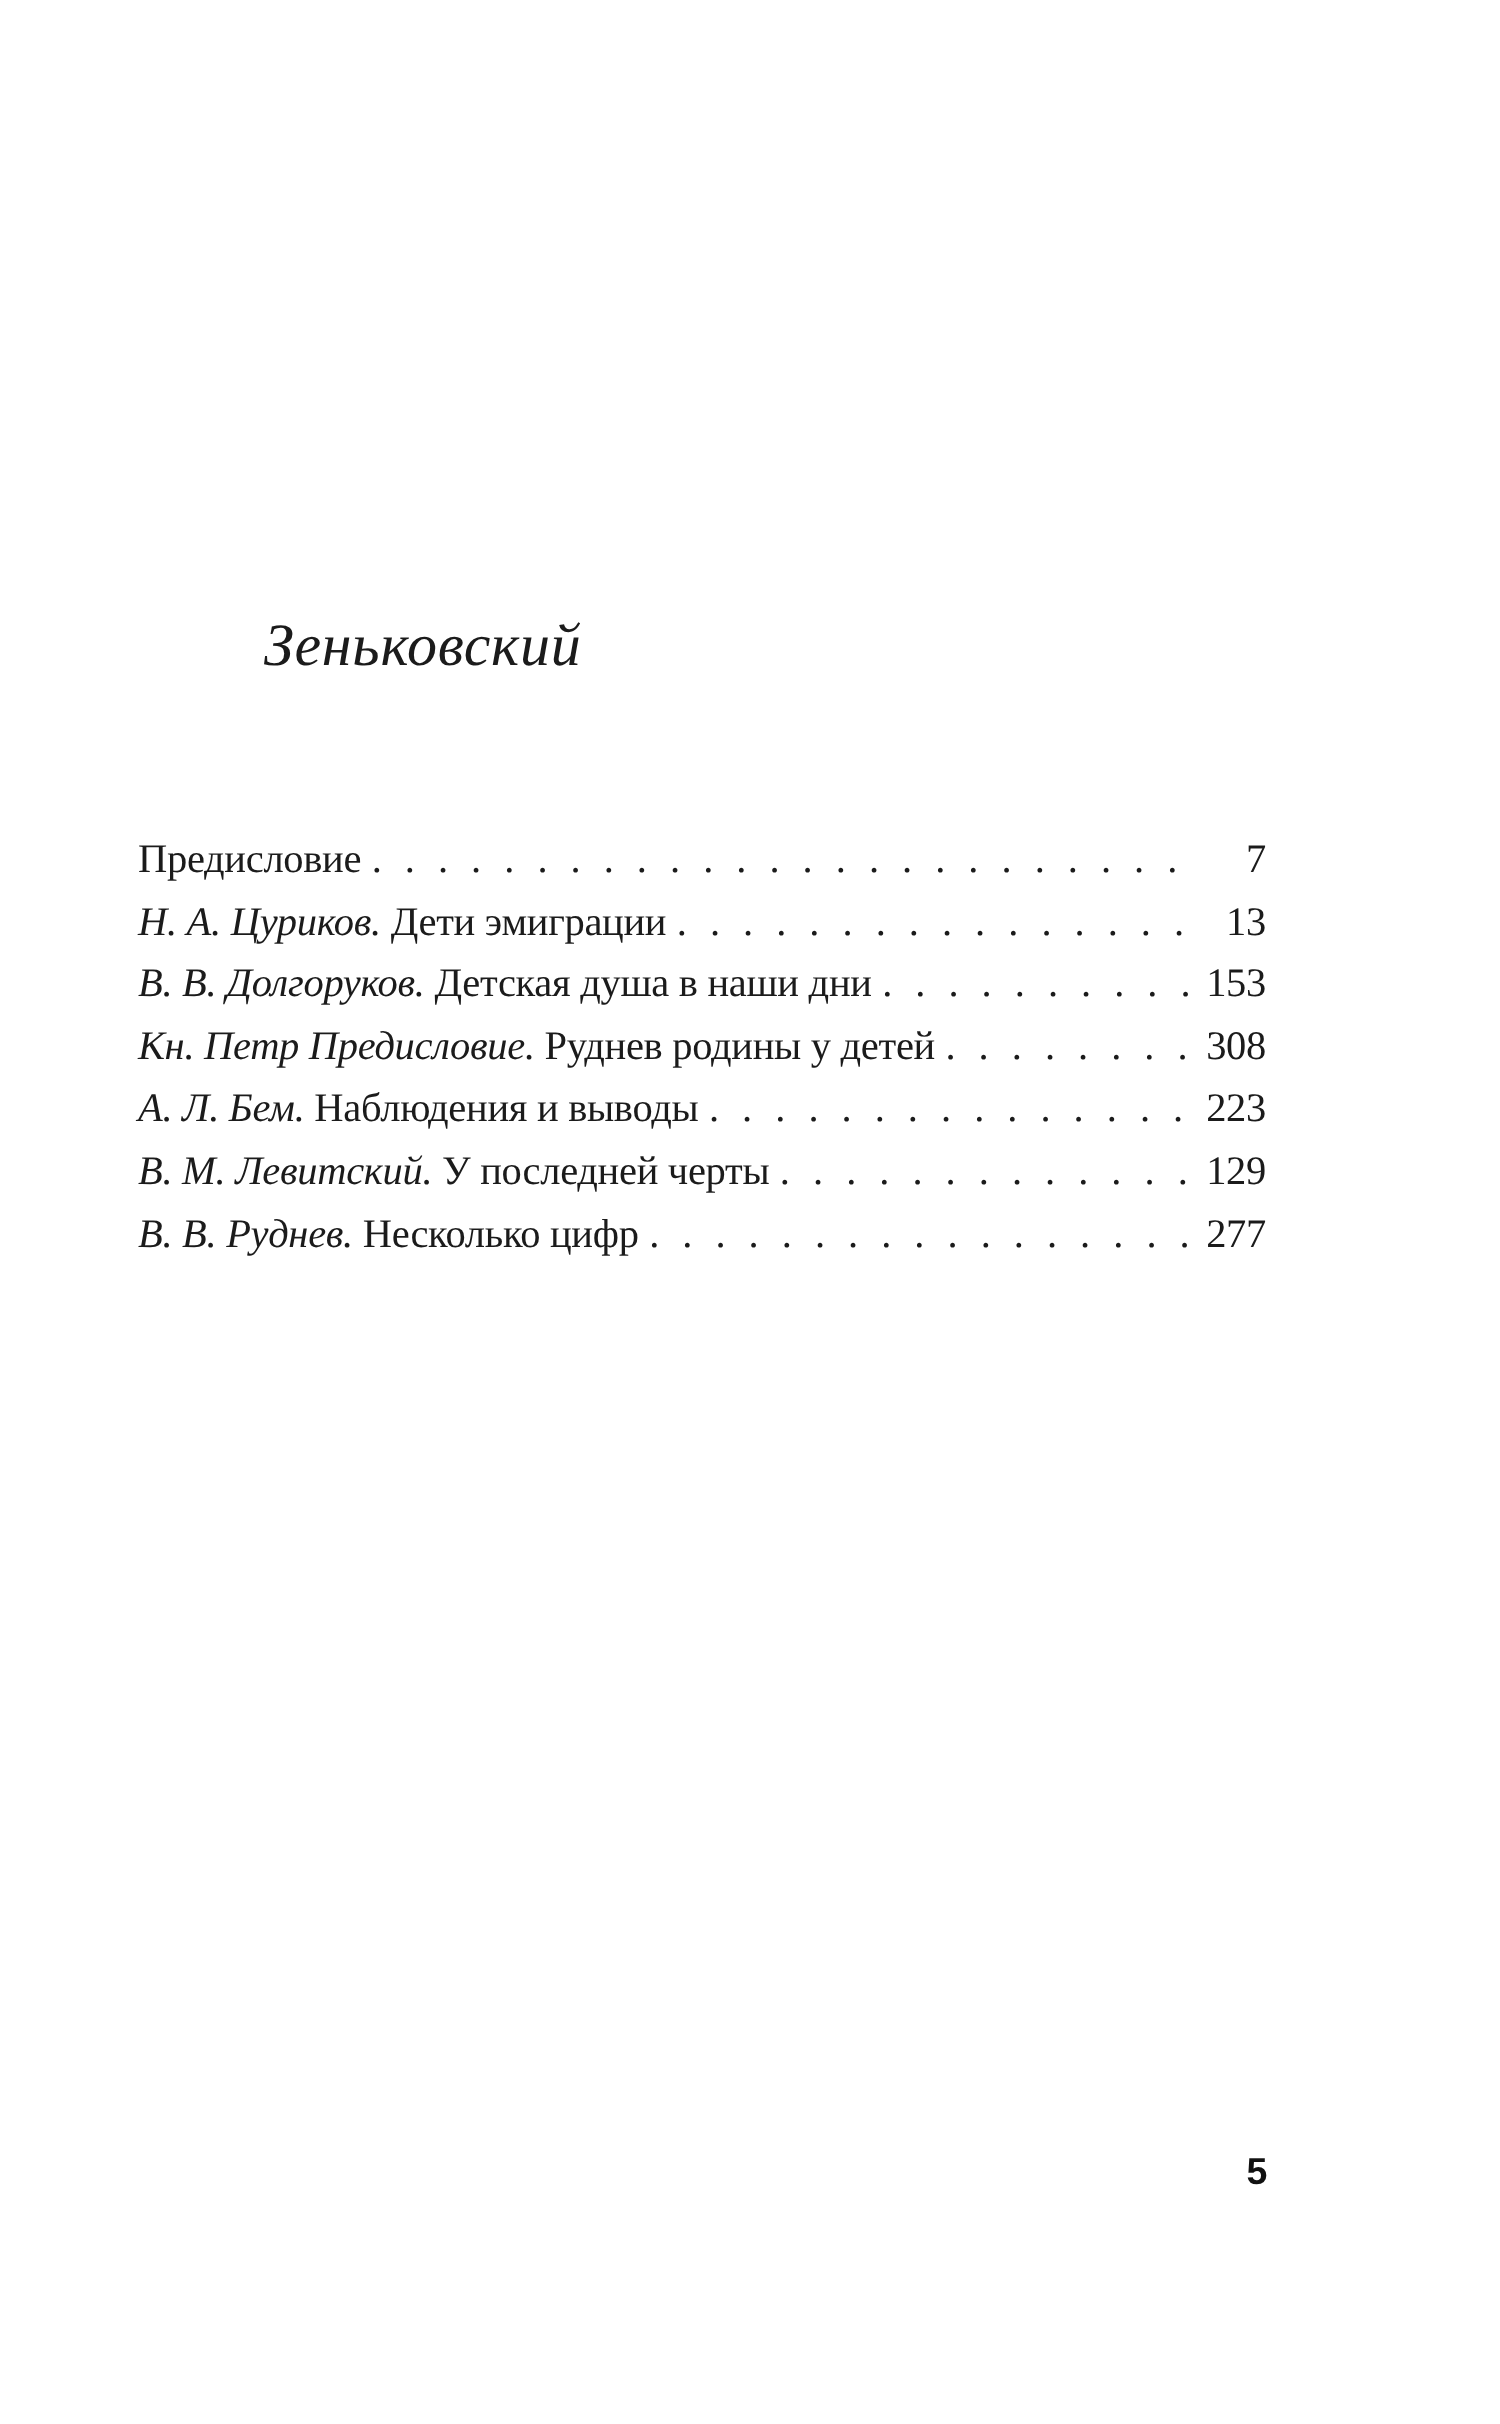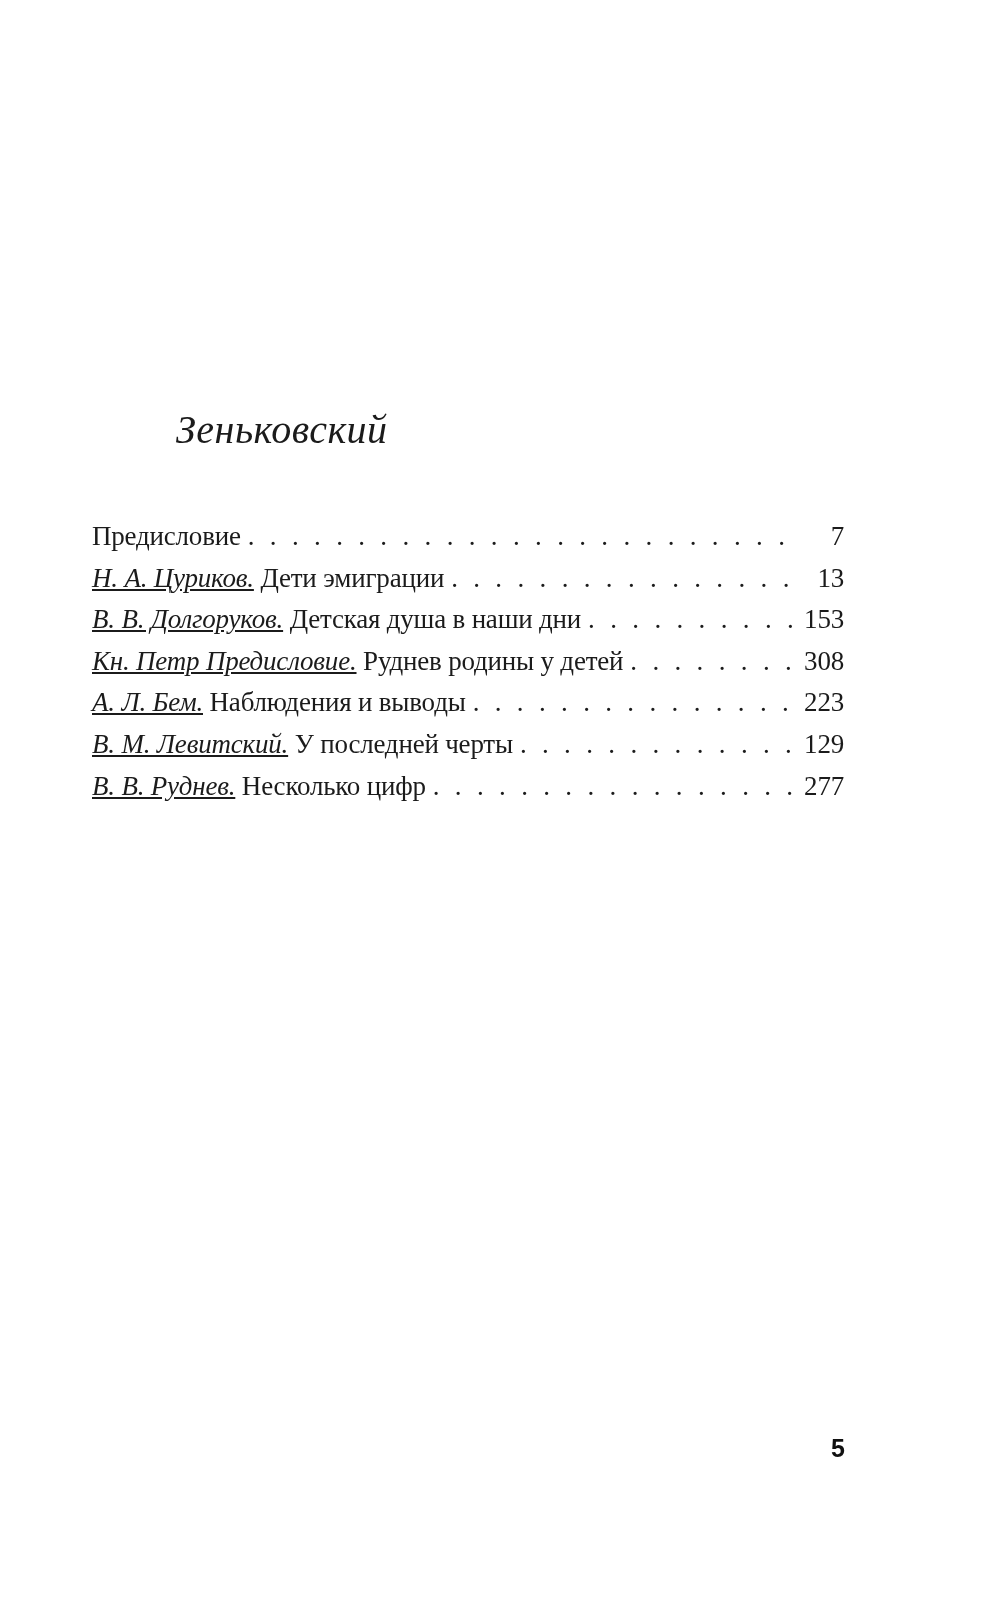--- a/index.html
+++ b/index.html
@@ -37,25 +37,25 @@
     height: 41.6px;
     line-height: 41.6px;
     font-size: 27px;
     letter-spacing: -0.2px;
     white-space: nowrap;
   }
   .toc-row .author {
     font-style: italic;
     white-space: pre;
     flex: 0 0 auto;
-    text-decoration: underline;
   }
   .toc-row .entry-title {
     white-space: pre;
     flex: 0 0 auto;
+    margin-top: 36px;
   }
   .toc-row .dots {
     flex: 1 1 auto;
     overflow: hidden;
     white-space: nowrap;
     word-spacing: 9px;
     margin-left: 7px;
     min-width: 0;
   }
   .toc-row .pagenum {

